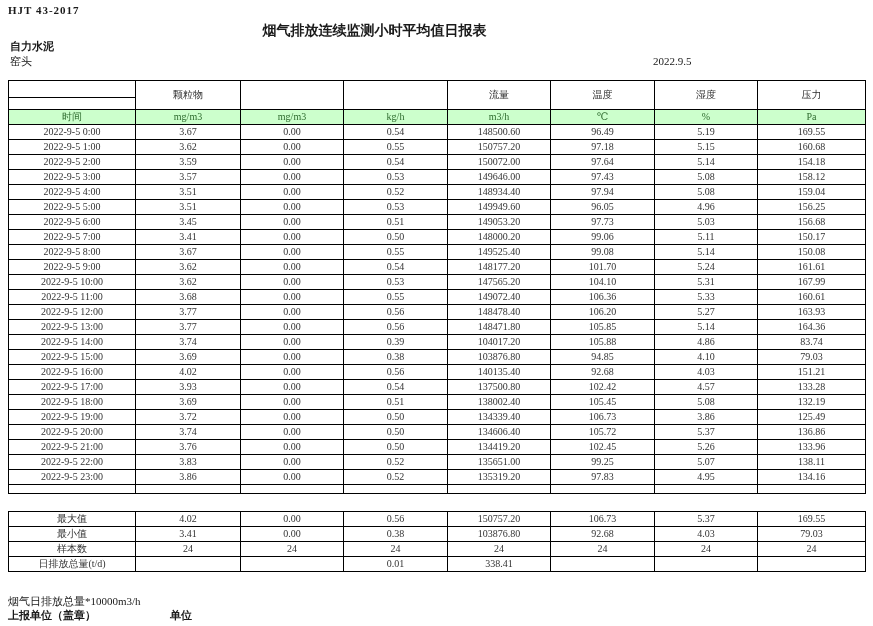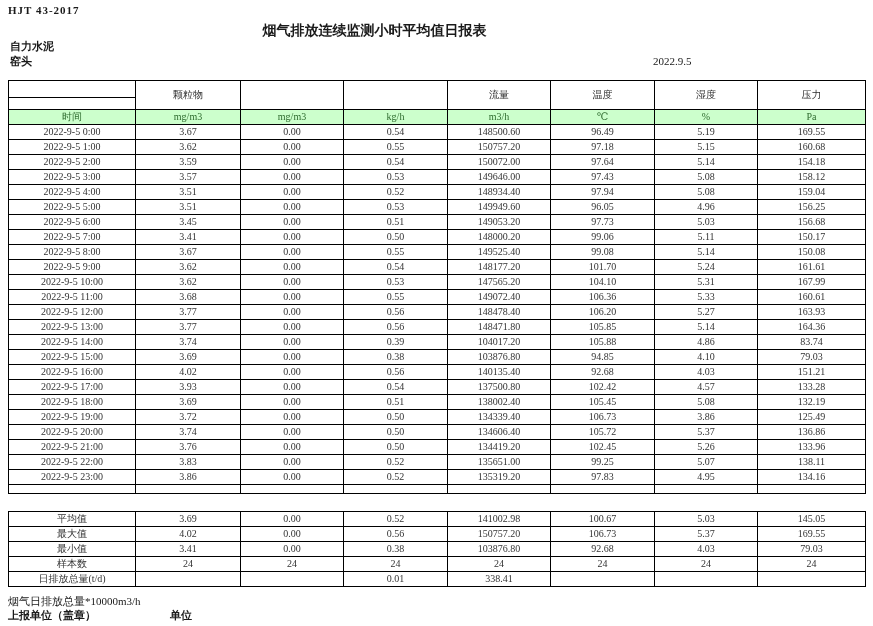--- a/index.html
+++ b/index.html
@@ -9,21 +9,21 @@
     font-family: "Liberation Serif", "DejaVu Serif", serif;
     color: #1a1a1a;
     position: relative;
     overflow: hidden;
   }
   .abs { position: absolute; }
 
   .doc-code   { left: 8px;  top: 4px;  font-size: 11px; font-weight: bold; letter-spacing: 1px; }
   .title      { left: 0;    top: 22px; width: 749px; text-align: center; font-size: 14px; font-weight: bold; }
   .company    { left: 10px; top: 39px; font-size: 11px; font-weight: bold; }
-  .station    { left: 10px; top: 54px; font-size: 11px; font-weight: bold; }
+  .station    { left: 10px; top: 54px; font-size: 11px; font-weight: normal; }
   .date       { left: 653px; top: 55px; font-size: 11px; }
 
   table {
     border-collapse: collapse;
     table-layout: fixed;
     width: 857px;
   }
   td {
     border: 1px solid #000;
     font-size: 10px;
@@ -356,30 +356,20 @@
       <col style="width: 105px;">
       <col style="width: 103px;">
       <col style="width: 104px;">
       <col style="width: 103px;">
       <col style="width: 104px;">
       <col style="width: 103px;">
       <col style="width: 108px;">
     </colgroup>
   <tbody id="summary-tbody">
       <tr>
-        <td>平均值</td>
-        <td>3.69</td>
-        <td>0.00</td>
-        <td>0.52</td>
-        <td>141002.98</td>
-        <td>100.67</td>
-        <td>5.03</td>
-        <td>145.05</td>
-      </tr>
-      <tr>
         <td>最大值</td>
         <td>4.02</td>
         <td>0.00</td>
         <td>0.56</td>
         <td>150757.20</td>
         <td>106.73</td>
         <td>5.37</td>
         <td>169.55</td>
       </tr>
       <tr>

